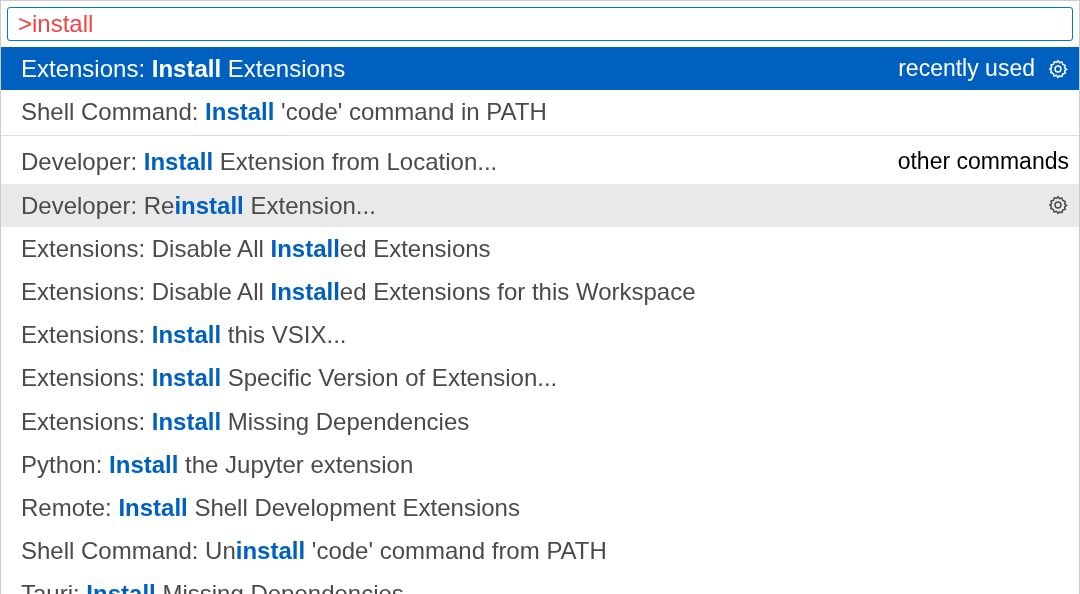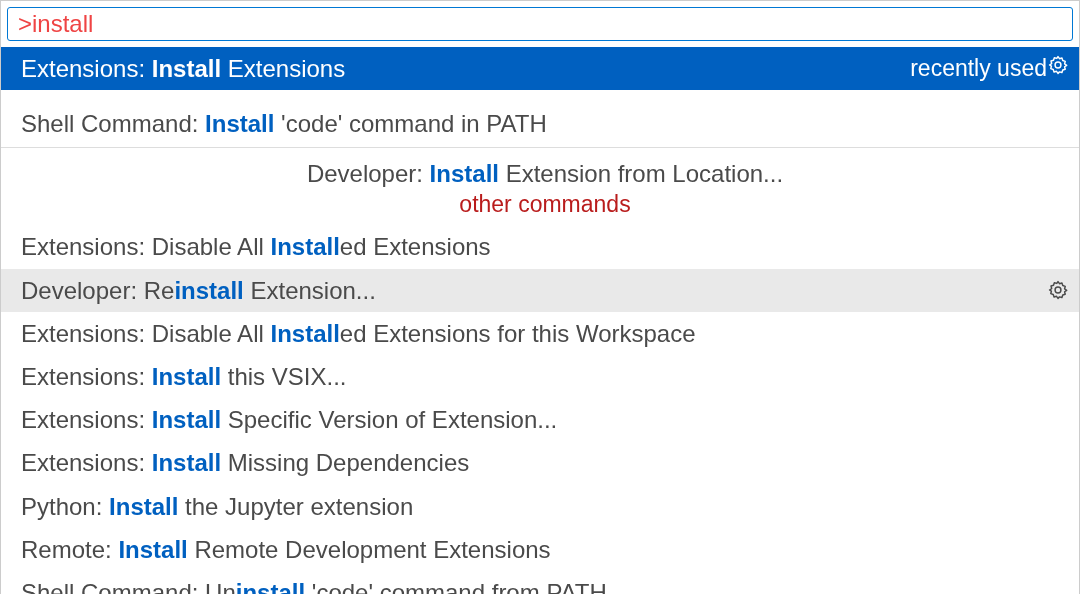--- a/index.html
+++ b/index.html
@@ -43,39 +43,38 @@
       color: #4a4a4a;
     }
     .result-item.selected {
       background: #0060c0;
       color: #fff;
     }
     .result-item.has-separator-after {
       border-bottom: 1px solid #ddd;
       padding-bottom: 8px;
       margin-bottom: 2px;
-      margin-top: 12px;
     }
     .result-item.section-start {
       padding-top: 8px;
-      flex-direction: column;
     }
     .result-label {
       flex: 1;
       white-space: nowrap;
       overflow: hidden;
       text-overflow: ellipsis;
     }
     .result-meta {
       display: flex;
-      align-items: flex-start;
+      align-items: center;
+      gap: 12px;
       font-size: 23px;
     }
     .meta-text {
-      color: #b91c1c;
+      color: #000000;
     }
     .selected .meta-text {
       color: #fff;
     }
     .gear-icon {
       width: 22px;
       height: 22px;
       display: inline-flex;
       align-items: center;
       justify-content: center;
@@ -117,34 +116,34 @@
       <li class="result-item has-separator-after">
         <span class="result-label"><span>Shell Command: </span><span class="match-highlight">Install</span><span> 'code' command in PATH</span></span>
         <span class="result-meta"></span>
       </li>
       <li class="result-item section-start">
         <span class="result-label"><span>Developer: </span><span class="match-highlight">Install</span><span> Extension from Location...</span></span>
         <span class="result-meta">
           <span class="meta-text">other commands</span>
         </span>
       </li>
-      <li class="result-item">
-        <span class="result-label"><span>Extensions: Disable All </span><span class="match-highlight">Install</span><span>ed Extensions</span></span>
-        <span class="result-meta"></span>
-      </li>
       <li class="result-item hover-row">
         <span class="result-label"><span>Developer: Re</span><span class="match-highlight">install</span><span> Extension...</span></span>
         <span class="result-meta">
           <span class="gear-icon">
             <svg viewBox="0 0 24 24" fill="none" stroke="currentColor" stroke-width="1.6" stroke-linejoin="round" stroke-linecap="round">
 <circle cx="12" cy="12" r="3.2"></circle>
 <path d="M12 2.8l1.6 2.3 2.7-.7 .9 2.7 2.7.9-.7 2.7 2.3 1.6-2.3 1.6 .7 2.7-2.7.9-.9 2.7-2.7-.7L12 21.2l-1.6-2.3-2.7.7-.9-2.7-2.7-.9 .7-2.7L2.8 12l2.3-1.6-.7-2.7 2.7-.9 .9-2.7 2.7.7L12 2.8z"></path>
 </svg>
           </span>
         </span>
+      </li>
+      <li class="result-item">
+        <span class="result-label"><span>Extensions: Disable All </span><span class="match-highlight">Install</span><span>ed Extensions</span></span>
+        <span class="result-meta"></span>
       </li>
       <li class="result-item">
         <span class="result-label"><span>Extensions: Disable All </span><span class="match-highlight">Install</span><span>ed Extensions for this Workspace</span></span>
         <span class="result-meta"></span>
       </li>
       <li class="result-item">
         <span class="result-label"><span>Extensions: </span><span class="match-highlight">Install</span><span> this VSIX...</span></span>
         <span class="result-meta"></span>
       </li>
       <li class="result-item">
@@ -153,21 +152,21 @@
       </li>
       <li class="result-item">
         <span class="result-label"><span>Extensions: </span><span class="match-highlight">Install</span><span> Missing Dependencies</span></span>
         <span class="result-meta"></span>
       </li>
       <li class="result-item">
         <span class="result-label"><span>Python: </span><span class="match-highlight">Install</span><span> the Jupyter extension</span></span>
         <span class="result-meta"></span>
       </li>
       <li class="result-item">
-        <span class="result-label"><span>Remote: </span><span class="match-highlight">Install</span><span> Remote Development Extensions</span></span>
+        <span class="result-label"><span>Remote: </span><span class="match-highlight">Install</span><span> Shell Development Extensions</span></span>
         <span class="result-meta"></span>
       </li>
       <li class="result-item">
         <span class="result-label"><span>Shell Command: Un</span><span class="match-highlight">install</span><span> 'code' command from PATH</span></span>
         <span class="result-meta"></span>
       </li>
       <li class="result-item">
         <span class="result-label"><span>Tauri: </span><span class="match-highlight">Install</span><span> Missing Dependencies</span></span>
         <span class="result-meta"></span>
       </li>

